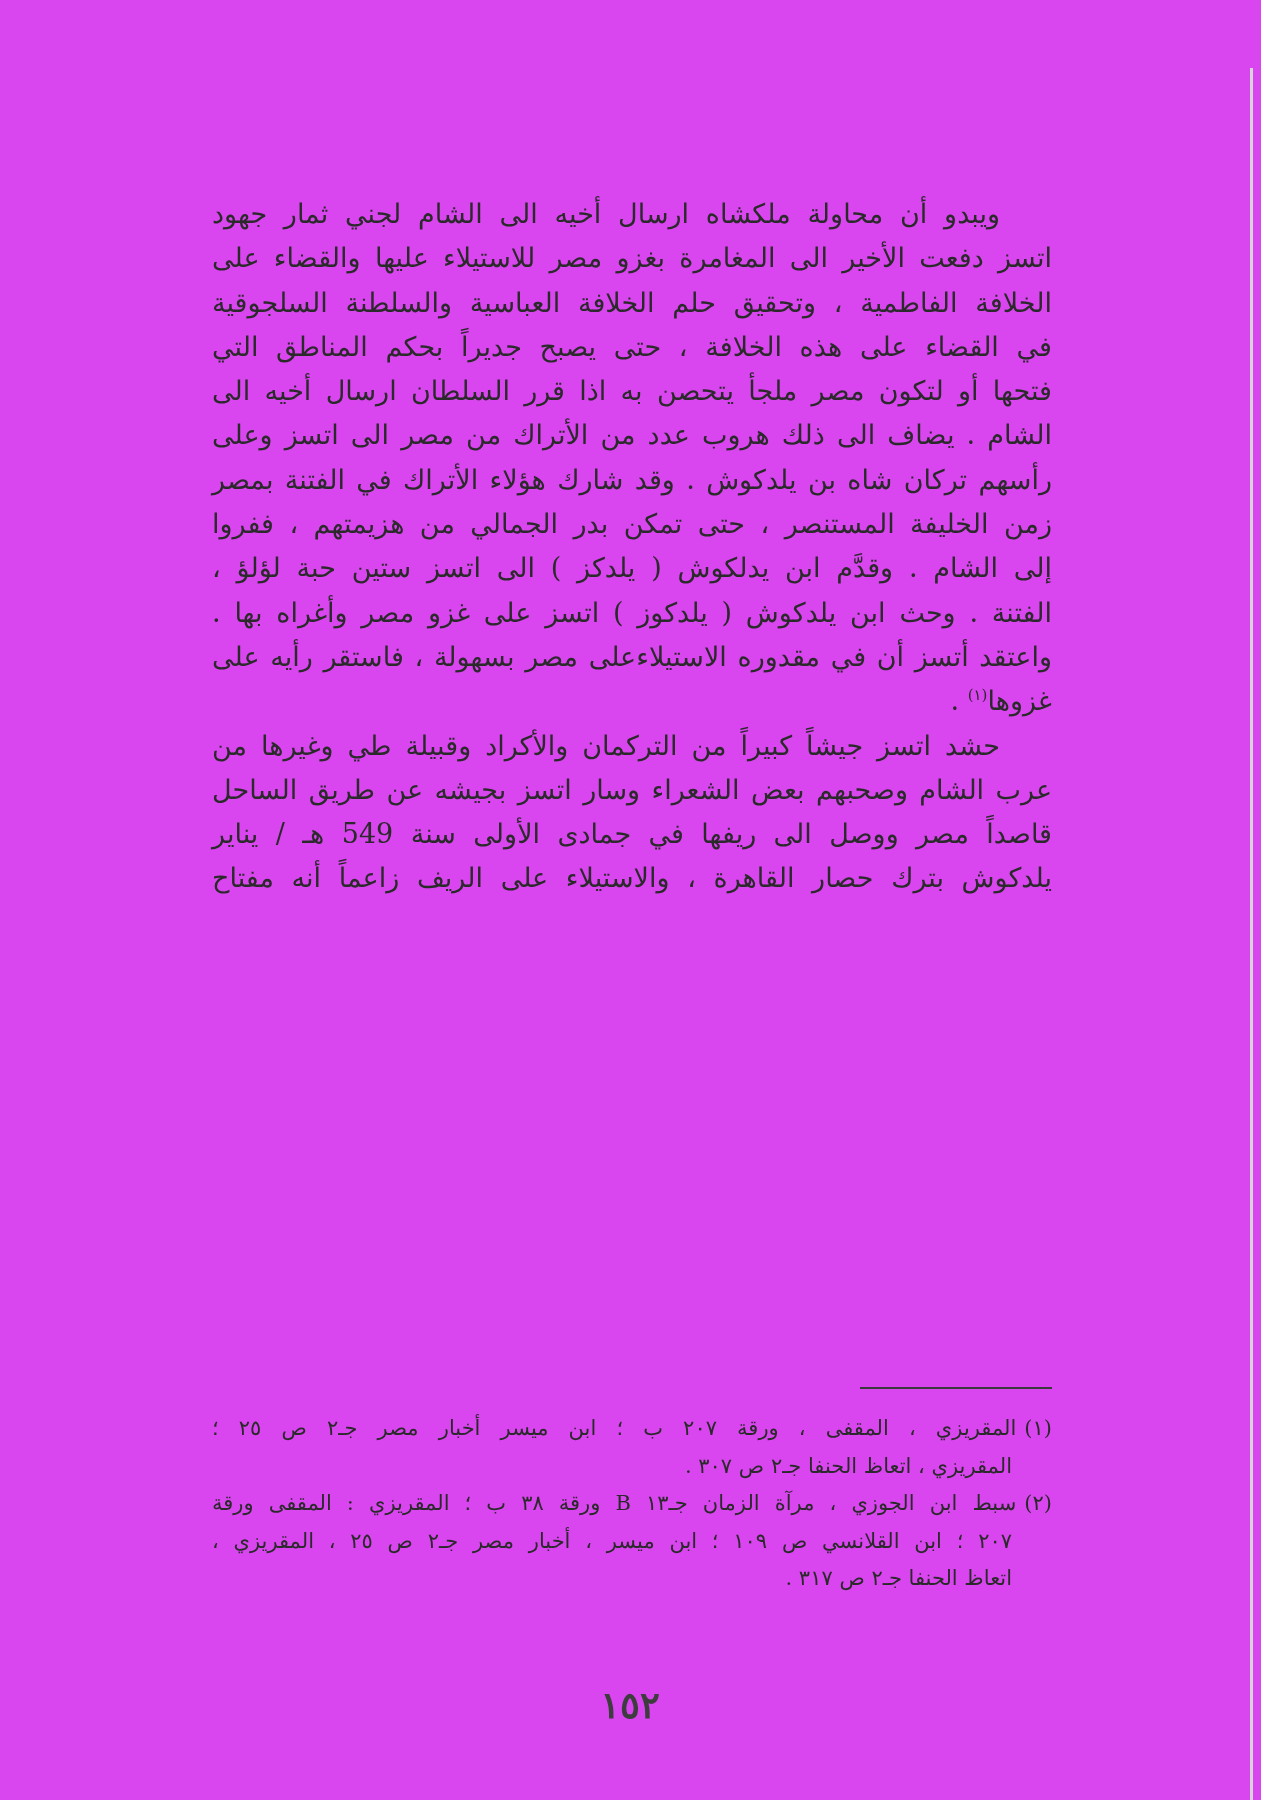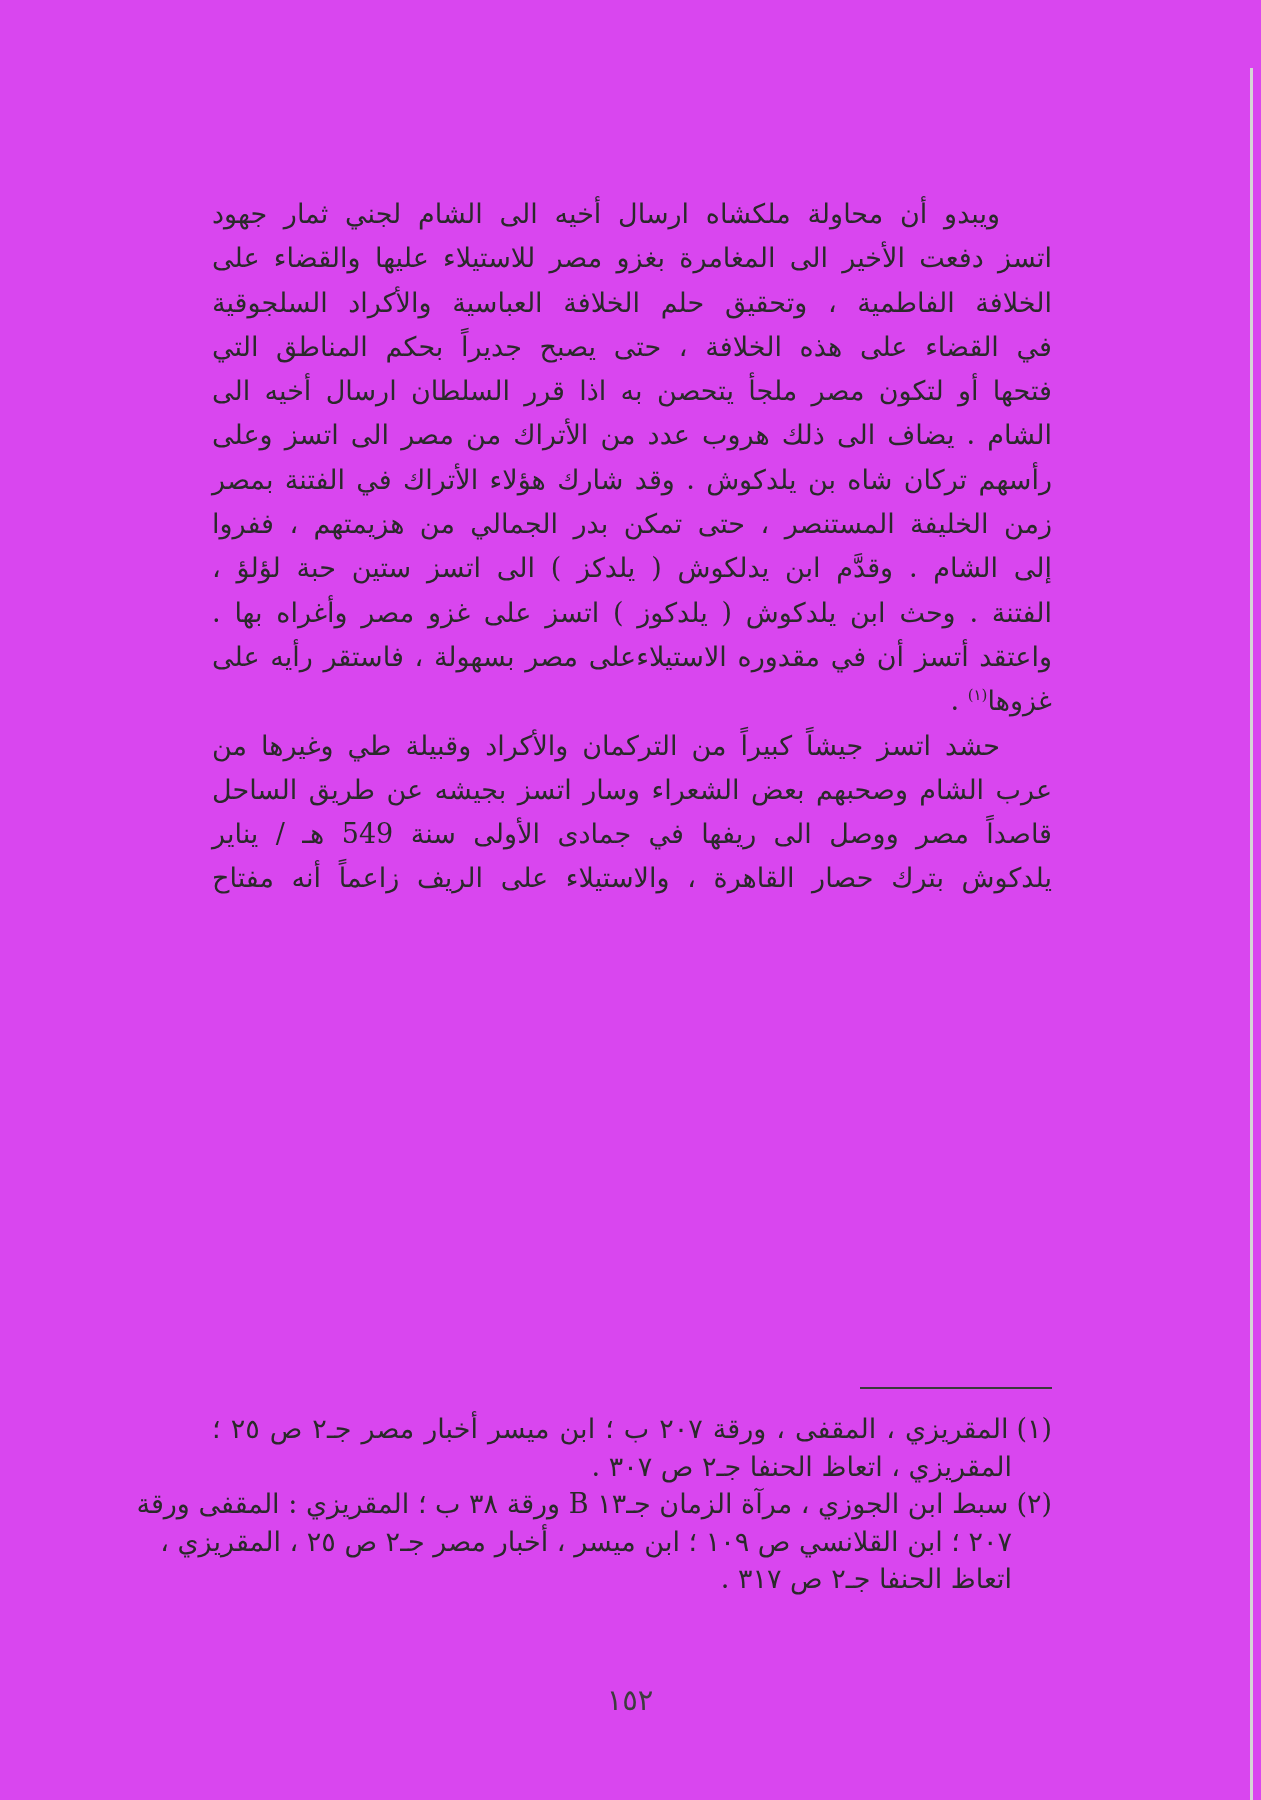--- a/index.html
+++ b/index.html
@@ -69,59 +69,59 @@
       position: absolute;
       left: 212px;
       top: 1410px;
       width: 840px;
       direction: rtl;
     }
     .fn-line {
       display: block;
       height: 37.5px;
       line-height: 37px;
-      font-size: 27px;
+      font-size: 21px;
       white-space: nowrap;
       text-align: justify;
       text-align-last: justify;
     }
     .fn-line.cont {
       padding-right: 40px;
     }
     .fn-line.last {
       text-align-last: right;
     }
     .fn-num {
       display: inline-block;
       margin-left: 8px;
     }
     .page-number {
       position: absolute;
       left: 560px;
       top: 1683px;
       width: 140px;
       text-align: center;
-      font-size: 29px;
-      font-weight: normal;
+      font-size: 37px;
+      font-weight: bold;
       color: #3d3d3d;
       direction: rtl;
     }
   </style>
 </head>
 <body>
 
 <div class="page">
   <div class="page-edge"></div>
 
   <div class="text-block">
 
     <div>
       <span class="line indent">ويبدو أن محاولة ملكشاه ارسال أخيه الى الشام لجني ثمار جهود</span>
       <span class="line">اتسز دفعت الأخير الى المغامرة بغزو مصر للاستيلاء عليها والقضاء على</span>
-      <span class="line">الخلافة الفاطمية ، وتحقيق حلم الخلافة العباسية والأكراد السلجوقية</span>
+      <span class="line">الخلافة الفاطمية ، وتحقيق حلم الخلافة العباسية والسلطنة السلجوقية</span>
       <span class="line">في القضاء على هذه الخلافة ، حتى يصبح جديراً بحكم المناطق التي</span>
       <span class="line">فتحها أو لتكون مصر ملجأ يتحصن به اذا قرر السلطان ارسال أخيه الى</span>
       <span class="line">الشام . يضاف الى ذلك هروب عدد من الأتراك من مصر الى اتسز وعلى</span>
       <span class="line">رأسهم تركان شاه بن يلدكوش . وقد شارك هؤلاء الأتراك في الفتنة بمصر</span>
       <span class="line">زمن الخليفة المستنصر ، حتى تمكن بدر الجمالي من هزيمتهم ، ففروا</span>
       <span class="line">إلى الشام . وقدَّم ابن يدلكوش ( يلدكز ) الى اتسز ستين حبة لؤلؤ ،</span>
       <span class="line">الفتنة . وحث ابن يلدكوش ( يلدكوز ) اتسز على غزو مصر وأغراه بها .</span>
       <span class="line">واعتقد أتسز أن في مقدوره الاستيلاءعلى مصر بسهولة ، فاستقر رأيه على</span>
       <span class="line last"><span>غزوها</span><sup class="fnref">(١)</sup><span> .</span></span>
     </div>

